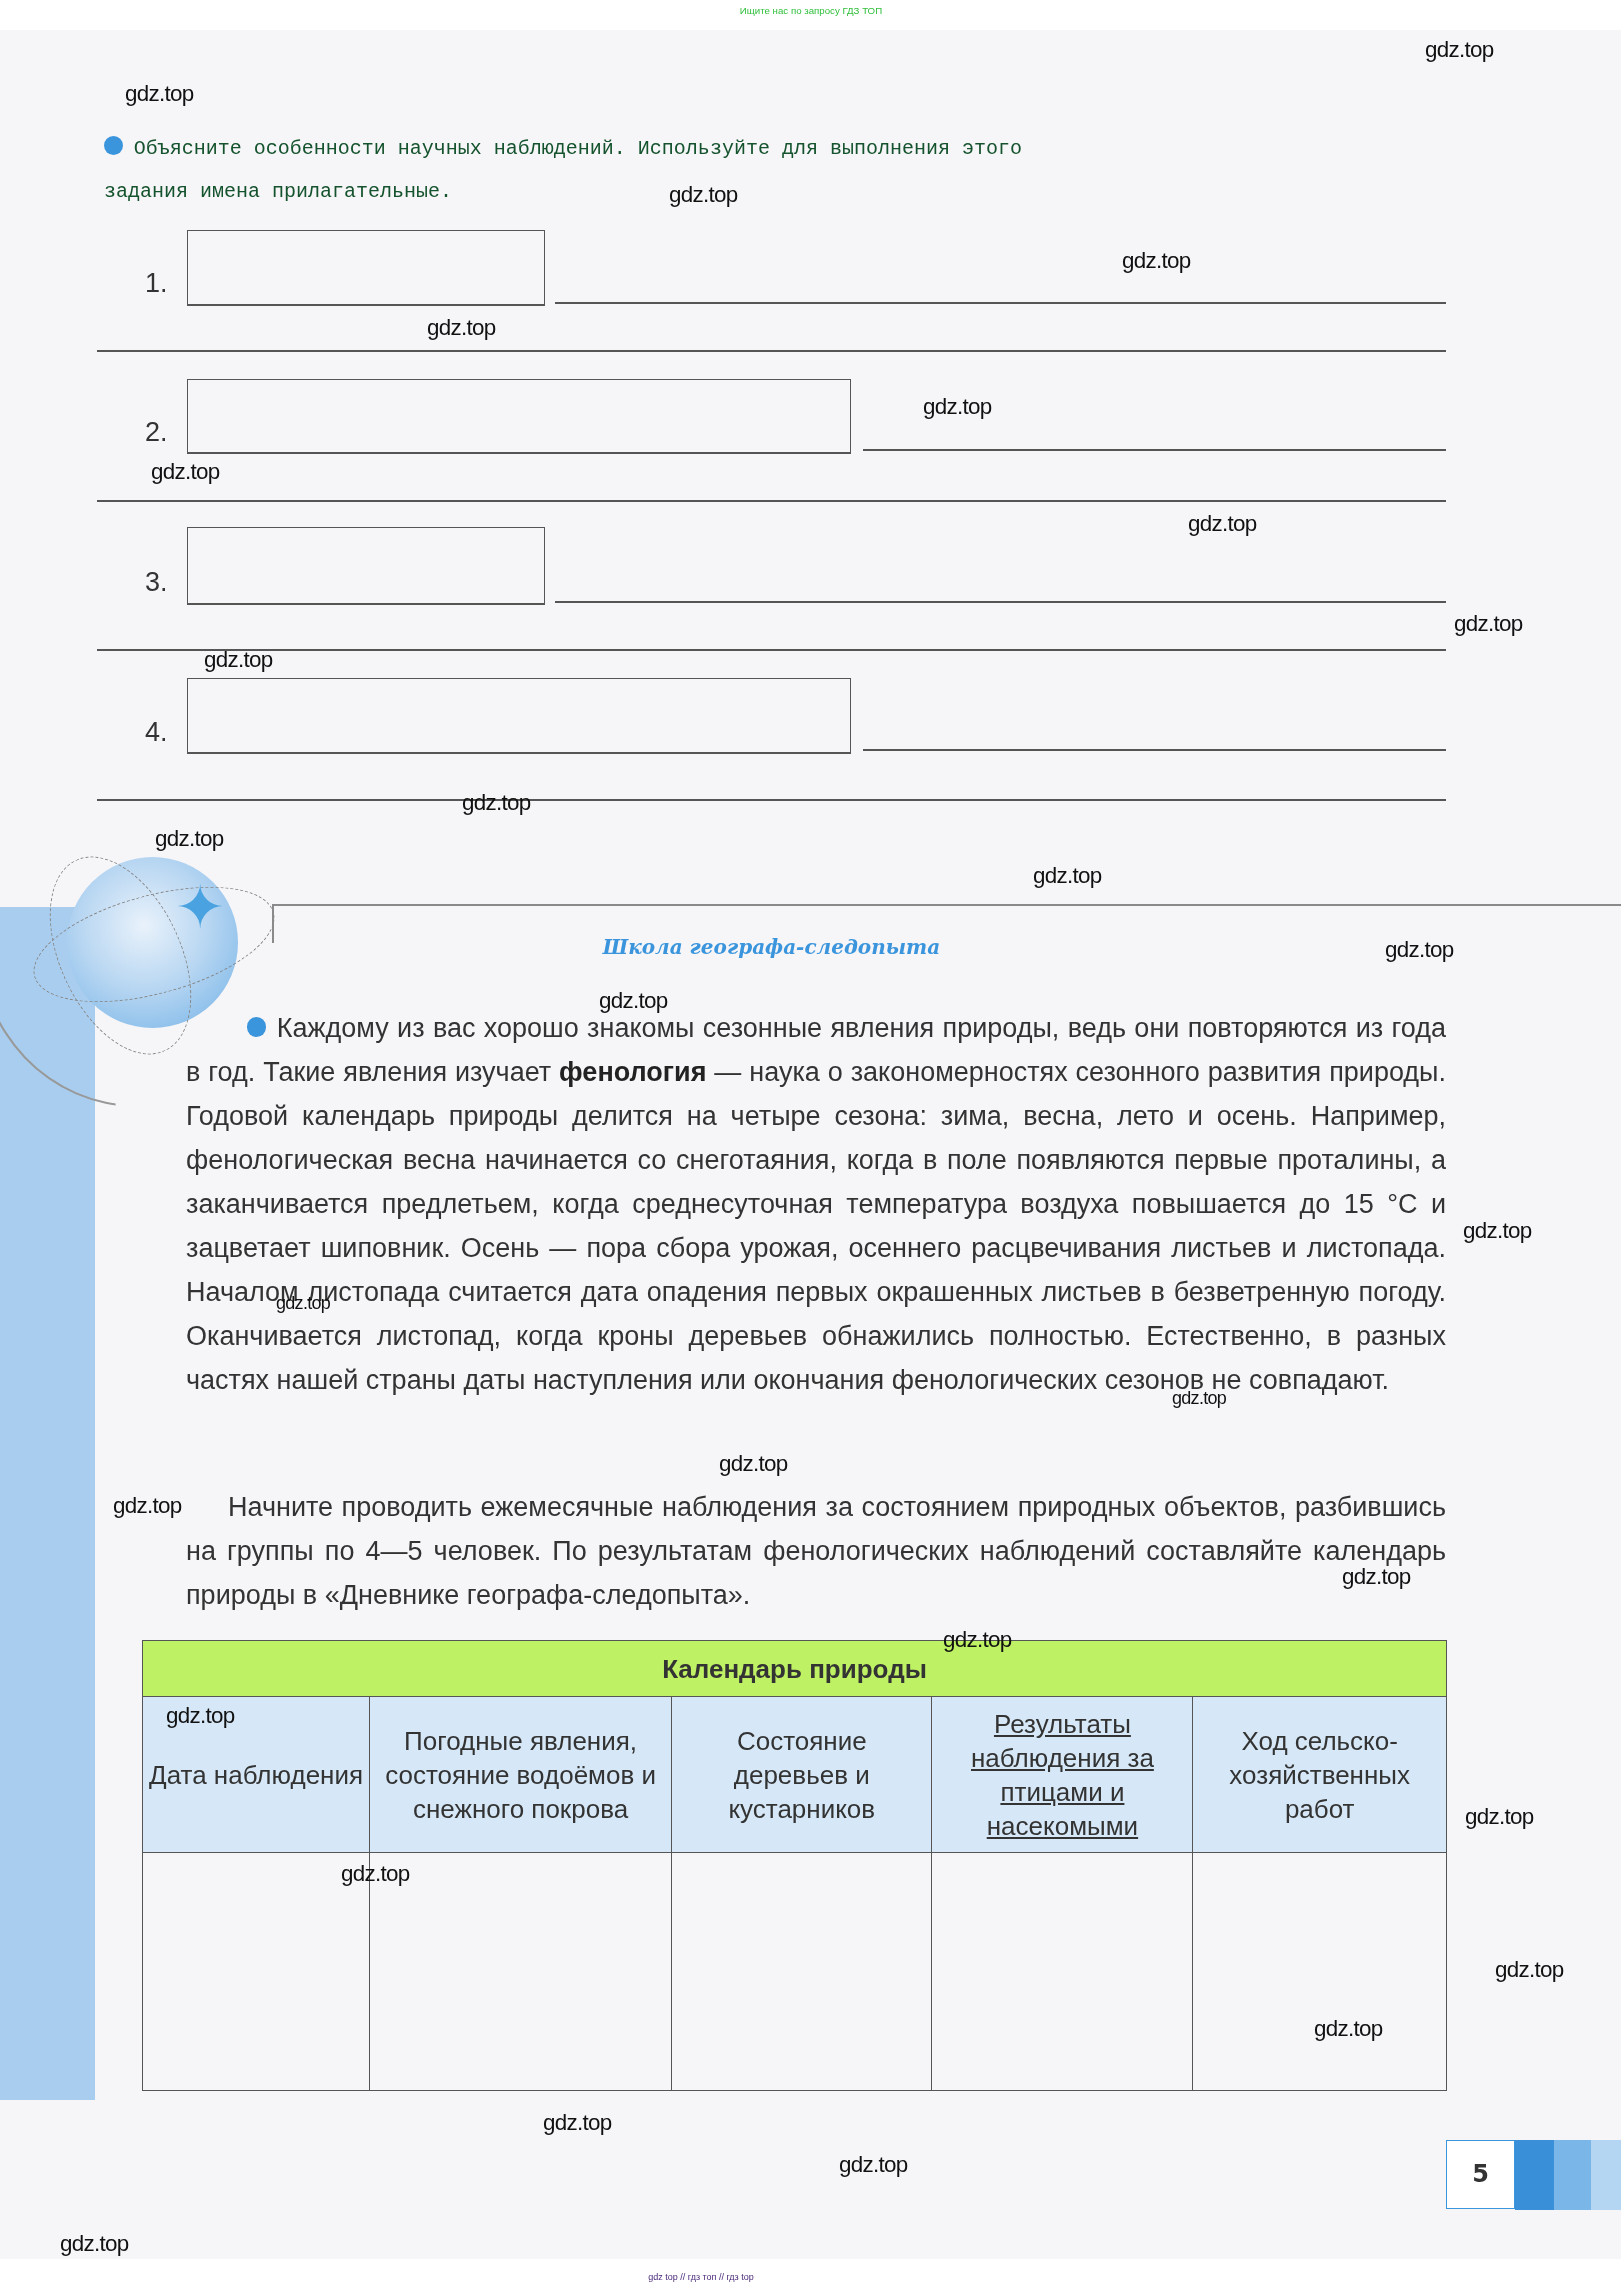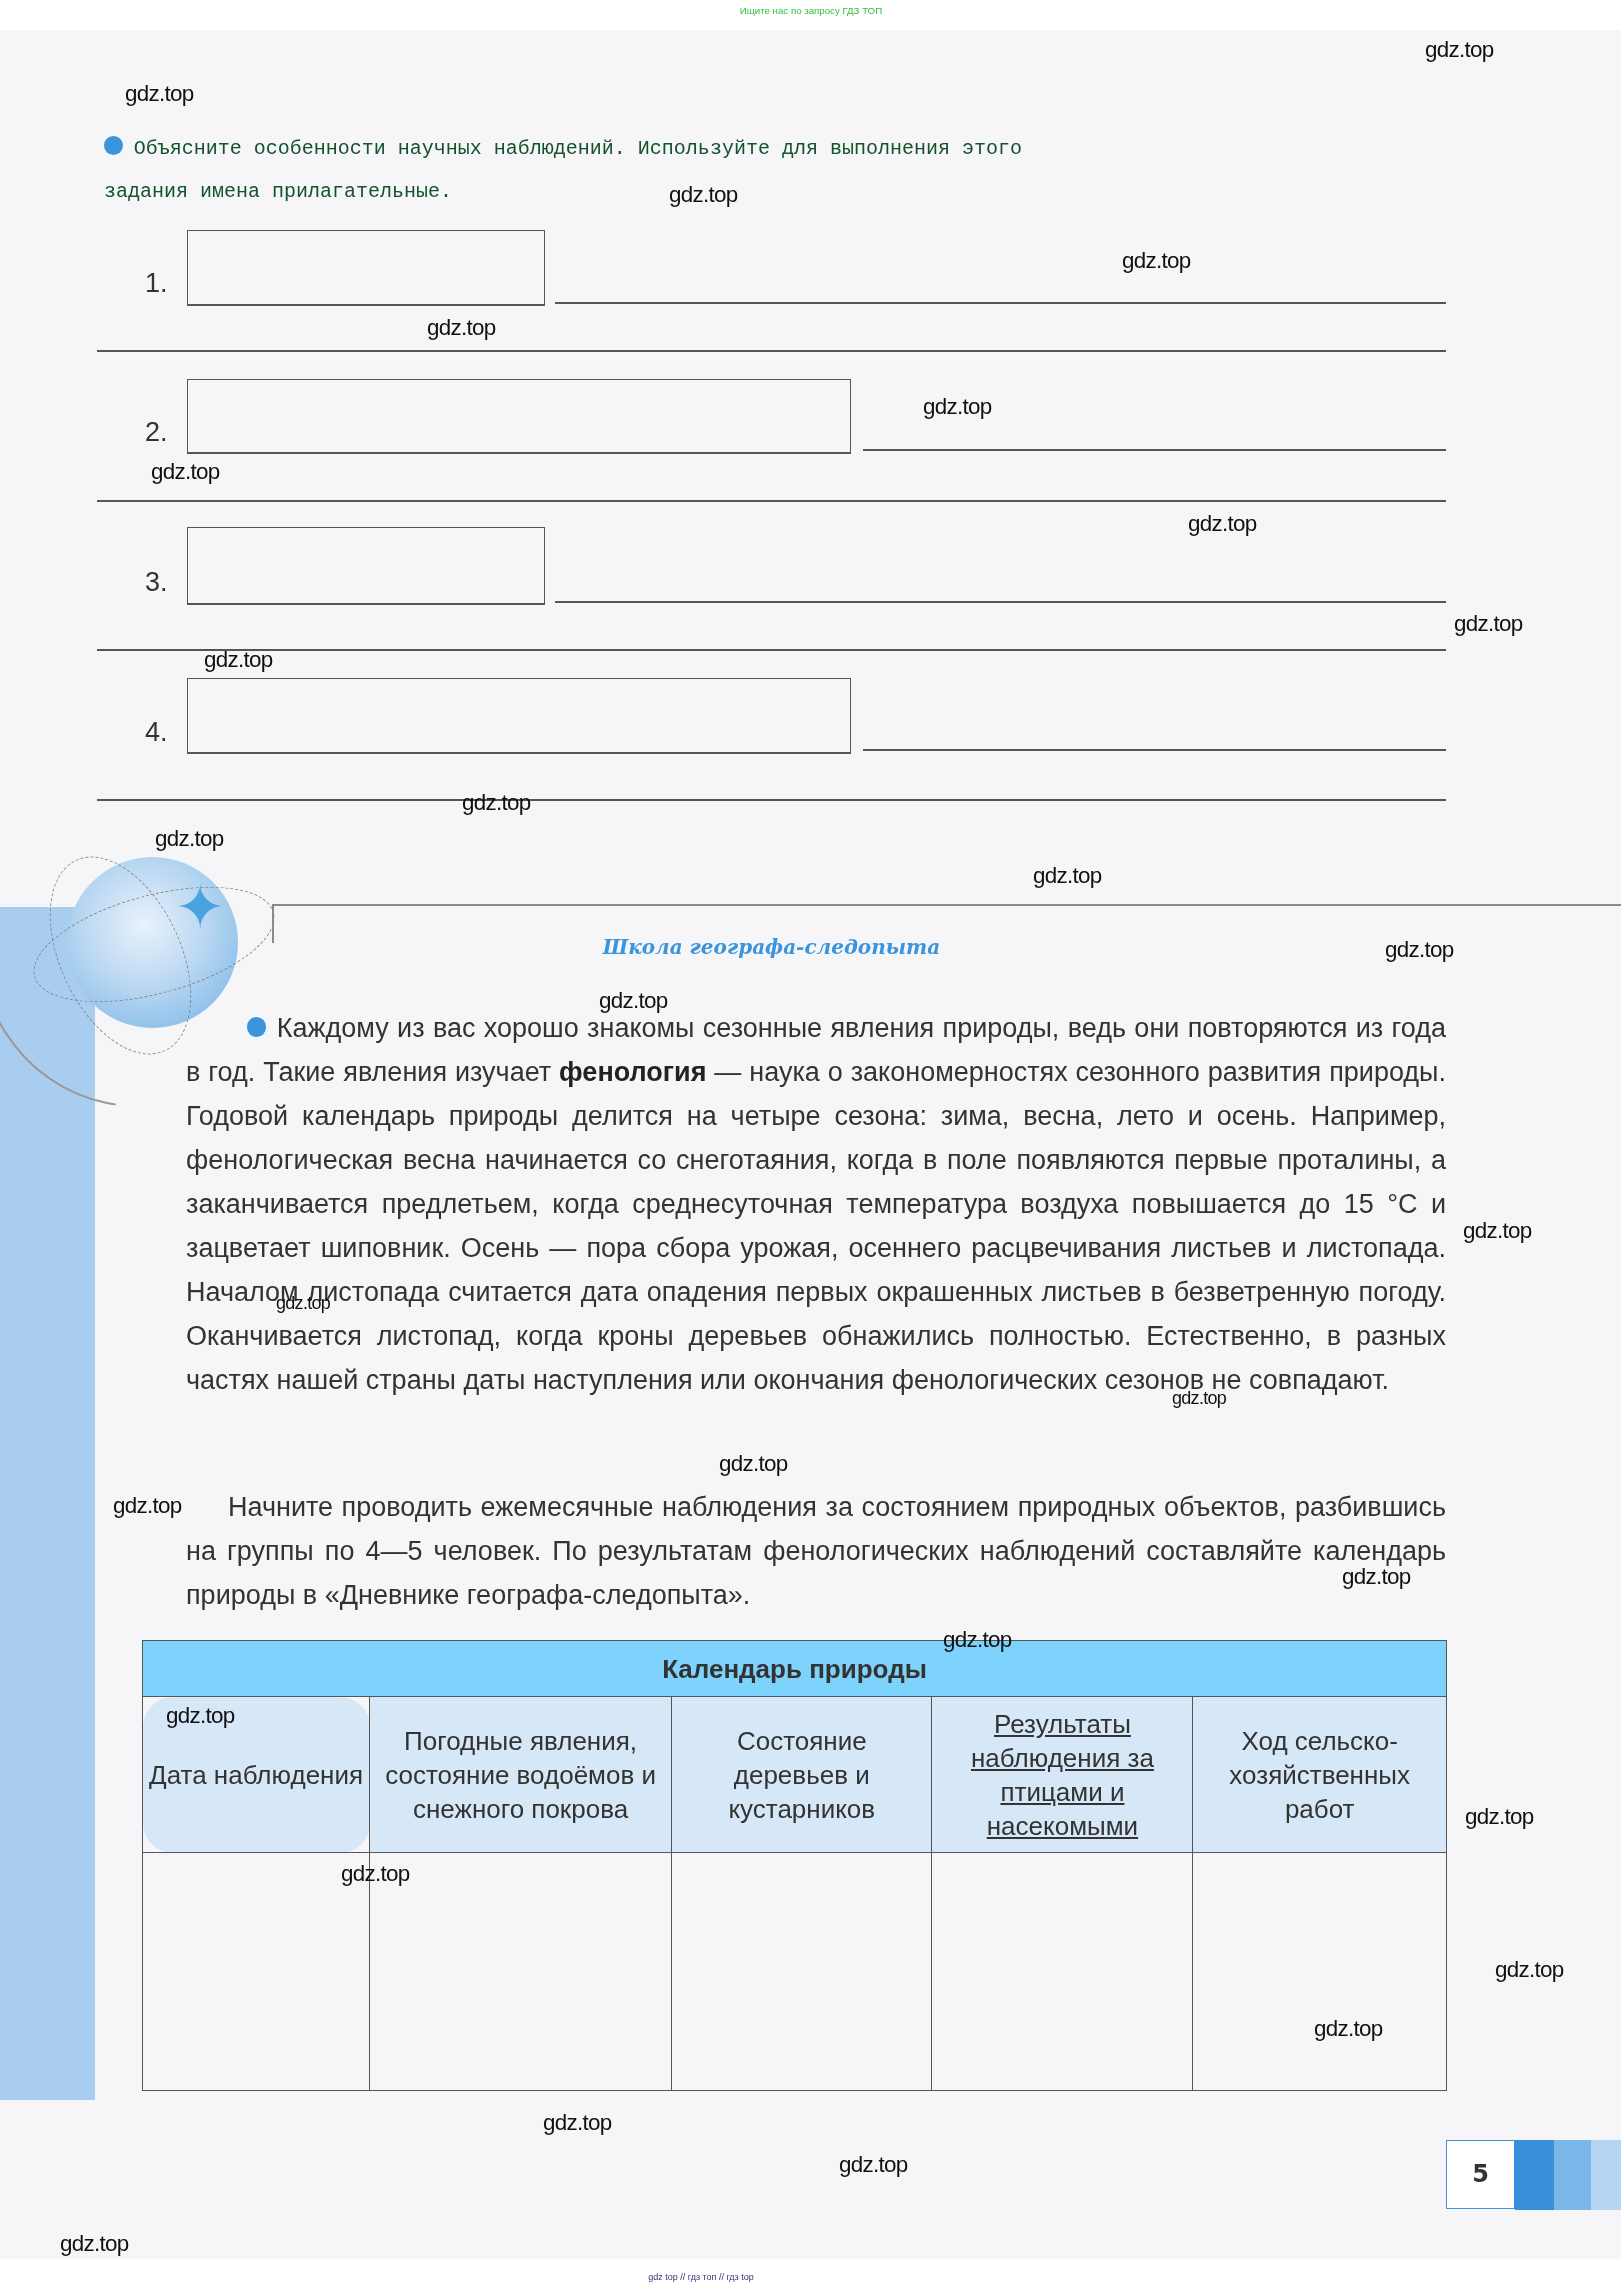--- a/index.html
+++ b/index.html
@@ -22,21 +22,21 @@
   .orbit { position:absolute; border:1.5px dashed #888; border-radius:50%; }
   .person { position:absolute; left:175px; top:872px; font-size:60px; color:#4aa3e0; }
   .section-line { position:absolute; left:272px; top:904px; width:1349px; height:2.2px; background:#8a8a8a; }
   .section-tick { position:absolute; left:272px; top:904px; width:2.2px; height:39px; background:#8a8a8a; }
   .section-title { position:absolute; left:0; width:1622px; top:935px; text-align:center; font-family:"DejaVu Serif", serif; font-style:italic; font-weight:bold; font-size:20px; color:#3a95dc; padding-left:-75px; }
   .para { position:absolute; left:186px; width:1260px; font-family:"Liberation Sans", sans-serif; font-size:27px; line-height:44px; color:#333; text-align:justify; }
   .para b { color:#222; }
   .para2 { position:absolute; left:186px; width:1260px; font-family:"Liberation Sans", sans-serif; font-size:27px; line-height:44px; color:#333; text-align:justify; text-indent:42px; }
   table.cal { position:absolute; left:142px; top:1640px; width:1305px; border-collapse:collapse; font-family:"Liberation Sans", sans-serif; color:#333; }
   table.cal td, table.cal th { border:1.5px solid #555; text-align:center; vertical-align:middle; font-weight:normal; font-size:26px; line-height:34px; padding:0 4.5px; }
-  table.cal .title-row th { background:#7dd3fc; font-weight:bold; height:55px; border-left:1.5px solid #555; border-right:1.5px solid #555; }
+  table.cal .title-row th { background:#bef264; font-weight:bold; height:55px; border-left:1.5px solid #555; border-right:1.5px solid #555; }
   table.cal .head-row td { background:#d6e8f7; height:155px; }
   table.cal .body-row td { height:237px; background:#f6f5f8; }
   .pg-box { position:absolute; left:1446px; top:2140px; width:67px; height:67px; border:1.5px solid #3a95dc; background:#fff; text-align:center; line-height:67px; font-family:"DejaVu Sans", sans-serif; font-weight:bold; font-size:24px; color:#333; }
   .pg-strip1 { position:absolute; left:1515px; top:2140px; width:39px; height:70px; background:#3a8fd9; }
   .pg-strip2 { position:absolute; left:1554px; top:2140px; width:37px; height:70px; background:#7ab6e8; }
   .pg-strip3 { position:absolute; left:1591px; top:2140px; width:31px; height:70px; background:#b5d6f2; }
 </style>
 </head>
 <body>
 
@@ -85,21 +85,21 @@
 </div>
 
 <div class="para2" style="top:1485px;">Начните проводить ежемесячные наблюдения за состоянием природных объектов, разбившись на группы по 4—5 человек. По результатам фенологических наблюдений составляйте календарь природы в «Дневнике географа-следопыта».</div>
 
 <table class="cal">
   <tbody>
       <tr class="title-row">
     <th colspan="5">Календарь природы</th>
   </tr>
   <tr class="head-row">
-    <td style="width:224px;border-radius:30px;">Дата наблюдения</td>
+    <td style="width:224px;">Дата наблюдения</td>
     <td style="width:309px;">Погодные явления, состояние водоёмов и снежного покрова</td>
     <td style="width:261px;">Состояние деревьев и кустарников</td>
     <td style="width:261px;text-decoration:underline;">Результаты наблюдения за птицами и насекомыми</td>
     <td style="width:250px;">Ход сельско-хозяйственных работ</td>
   </tr>
   <tr class="body-row">
     <td></td>
     <td></td>
     <td></td>
     <td></td>

